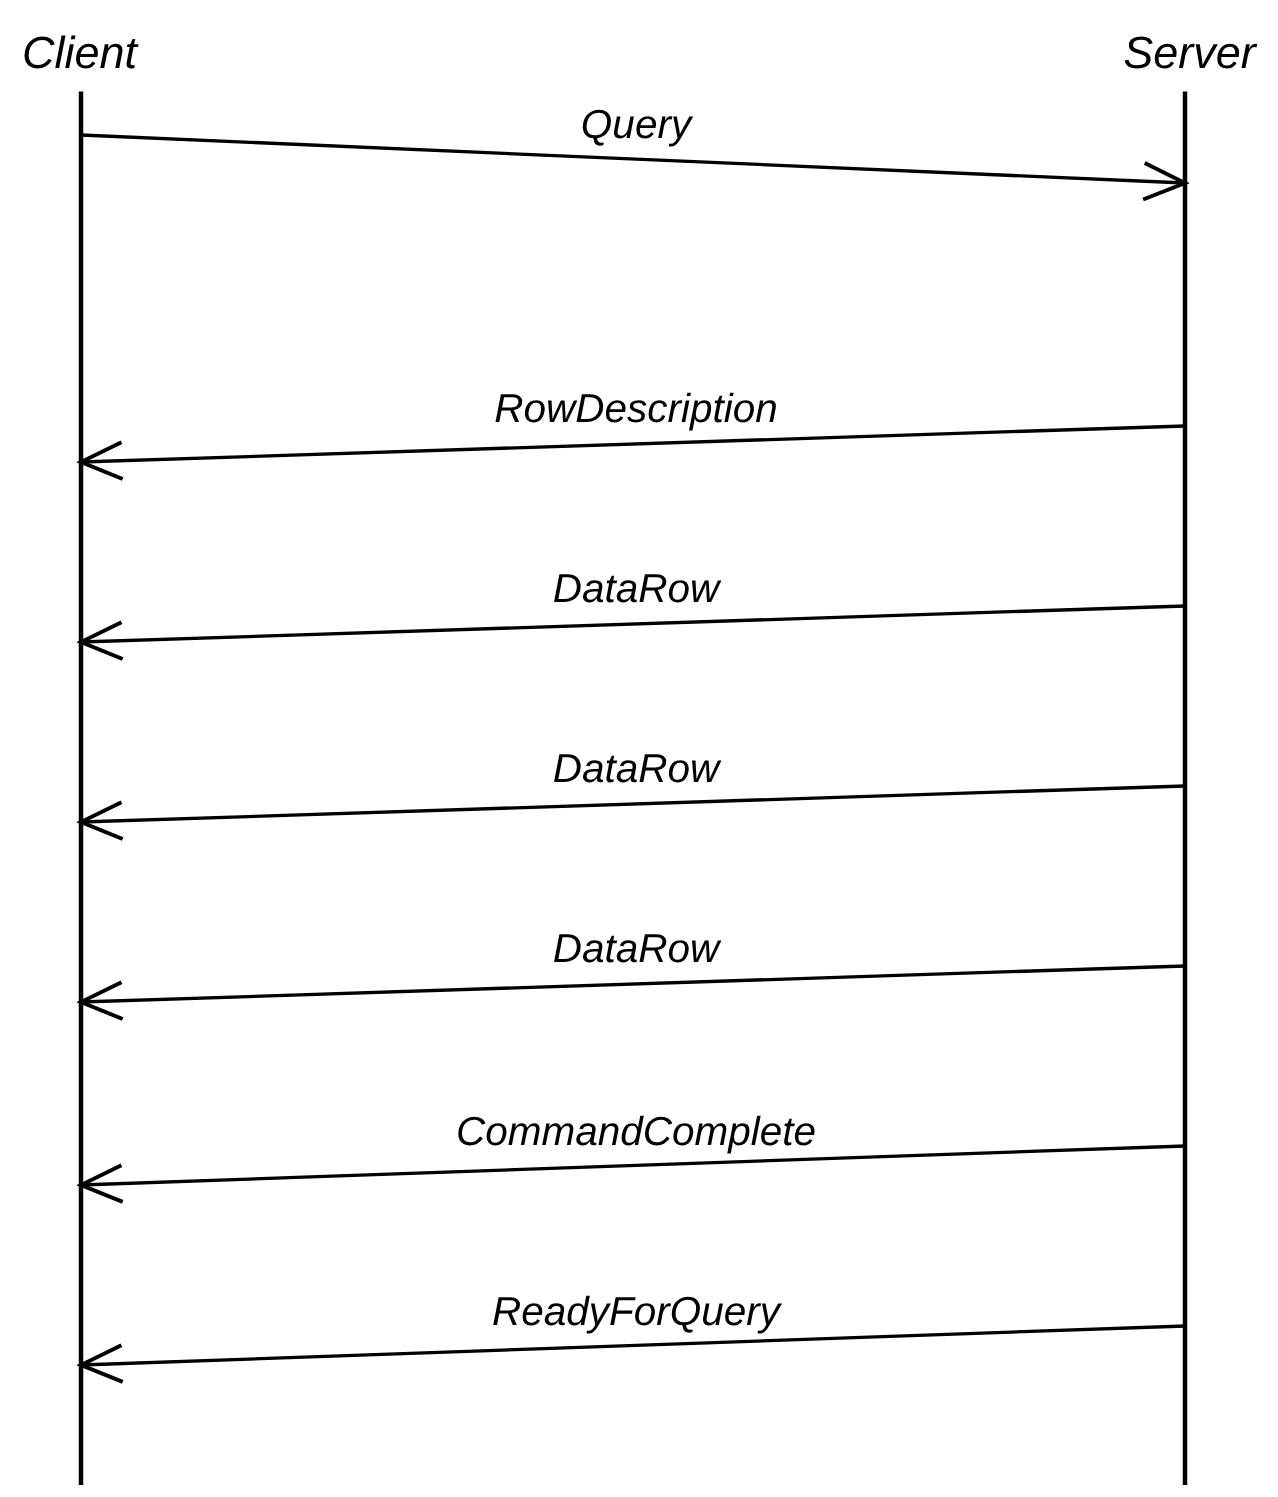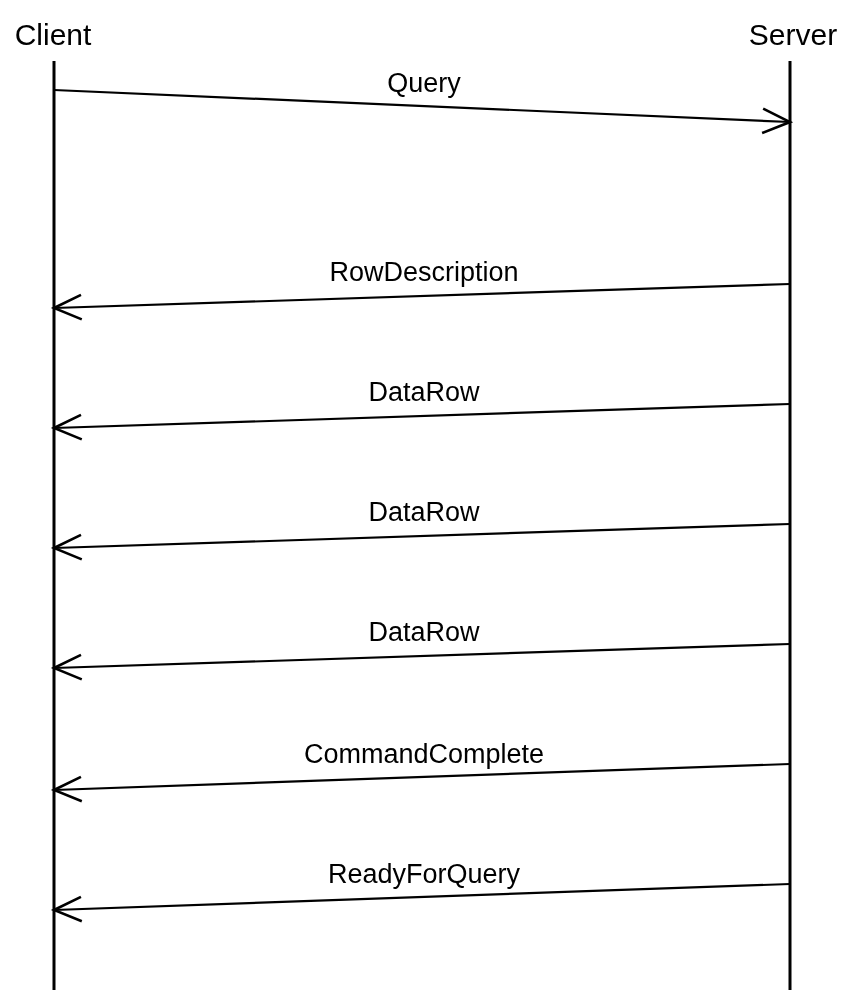--- a/index.html
+++ b/index.html
@@ -13,20 +13,21 @@
     height: 998px;
     overflow: hidden;
     font-family: "Liberation Sans", sans-serif;
     color: #000000;
   }
   #diagram-root {
     position: relative;
     width: 852px;
     height: 998px;
     background: #ffffff;
+    font-style: italic;
   }
   #seq-svg {
     display: block;
     width: 852px;
     height: 998px;
   }
   .lifeline-line {
     stroke: #000000;
     stroke-width: 3;
     stroke-linecap: butt;

